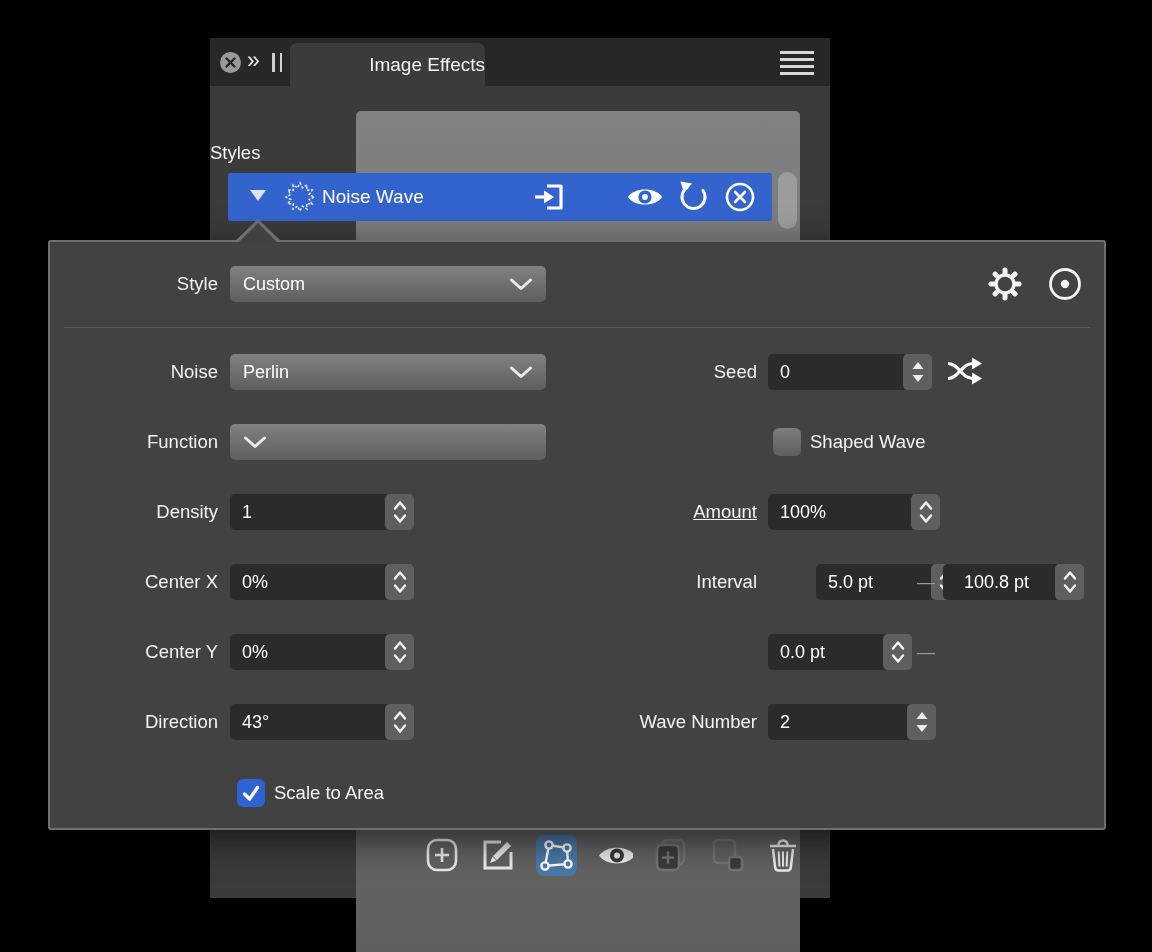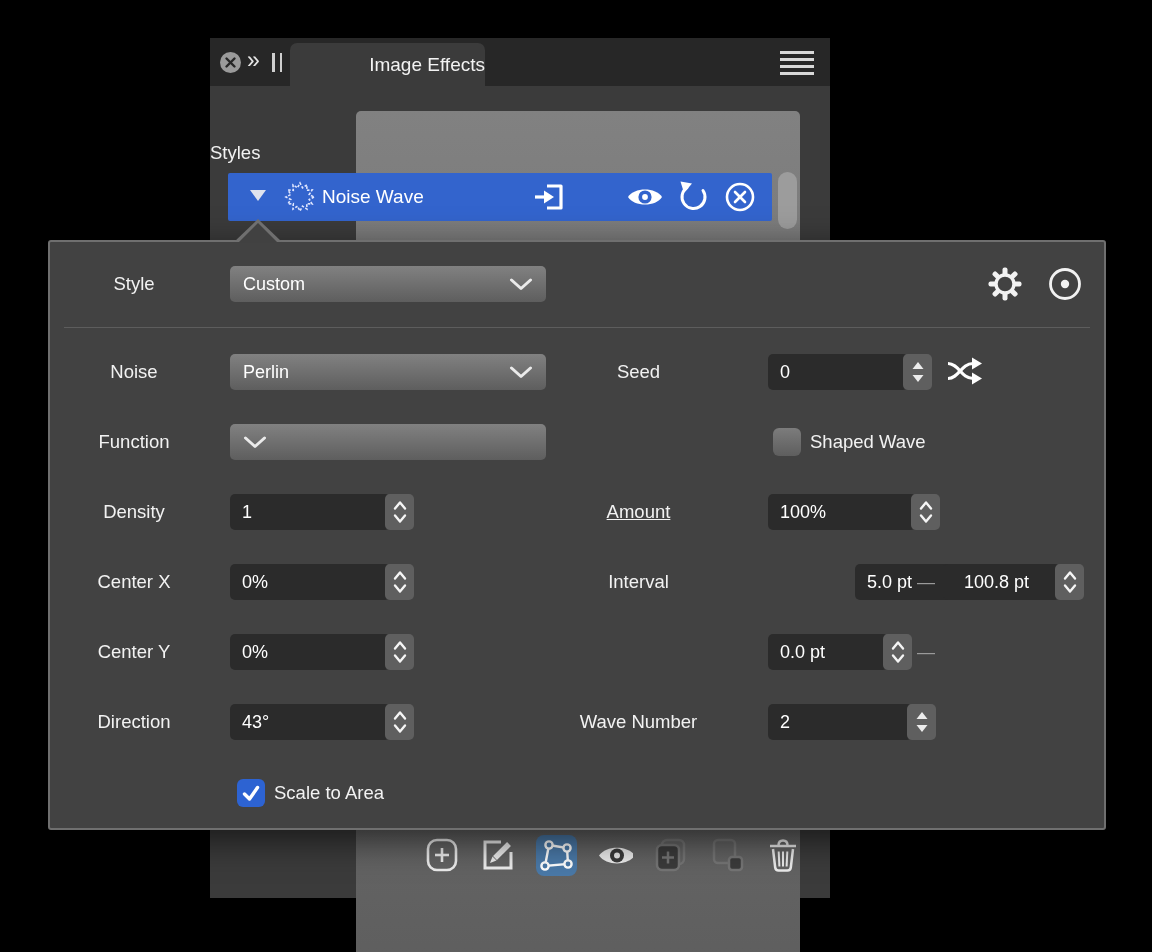--- a/index.html
+++ b/index.html
@@ -46,21 +46,21 @@
 
   
   .popover { position:absolute; left:48px; top:240px; width:1058px; height:590px;
     background:#424242; border:2px solid #6f6f6f; border-radius:3px; z-index:5;
     box-shadow:0 10px 36px rgba(0,0,0,.6); }
   .notch-b { position:absolute; top:-23px; left:184px; width:0; height:0;
     border-left:24px solid transparent; border-right:24px solid transparent; border-bottom:23px solid #6f6f6f; }
   .notch-f { position:absolute; top:-19px; left:188px; width:0; height:0;
     border-left:20px solid transparent; border-right:20px solid transparent; border-bottom:20px solid #414141; }
 
-  .lab { position:absolute; color:#f2f2f2; font-size:18.5px; line-height:36px; text-align:center; white-space:nowrap; }
+  .lab { position:absolute; color:#f2f2f2; font-size:18.5px; line-height:36px; text-align:right; white-space:nowrap; }
   .lab-l { left:0; width:168px; }
   .lab-r { left:470px; width:237px; }
 
   .dd-36 { position:absolute; left:180px; width:316px; height:36px; }
   .divider { position:absolute; left:14px; top:85px; width:1026px; height:1px; background:#5d5d5d; }
 
   .spin { position:absolute; height:36px; display:flex; }
   .spin input { background:#2b2b2b; border:none; outline:none; color:#fff; font-size:18px;
     padding:0 4px 0 12px; border-radius:5px; height:36px; }
   .spin-btn { width:29px; height:36px; margin-left:-5px; background:#5f5f5f; border-radius:5px;
@@ -295,21 +295,21 @@
   <div class="spin" style="left:180px; top:322px;">
     <input style="width: 160px;" value="0%">
     <div class="spin-btn">
       <svg width="16" height="28">
         <polyline points="3,10.5 8,4.5 13,10.5" fill="none" stroke="#f5f5f5" stroke-width="2.4" stroke-linecap="round" stroke-linejoin="round"></polyline>
         <polyline points="3,17.5 8,23.5 13,17.5" fill="none" stroke="#f5f5f5" stroke-width="2.4" stroke-linecap="round" stroke-linejoin="round"></polyline>
       </svg>
     </div>
   </div>
   <div class="lab lab-r" style="top:322px;">Interval</div>
-  <div class="spin" style="left:757px; top:322px;padding-left:48px;">
+  <div class="spin" style="left:718px; top:322px;padding-left:48px;">
     <input style="width: 120px;" value="5.0 pt">
     <div class="spin-btn">
       <svg width="16" height="28">
         <polyline points="3,10.5 8,4.5 13,10.5" fill="none" stroke="#f5f5f5" stroke-width="2.4" stroke-linecap="round" stroke-linejoin="round"></polyline>
         <polyline points="3,17.5 8,23.5 13,17.5" fill="none" stroke="#f5f5f5" stroke-width="2.4" stroke-linecap="round" stroke-linejoin="round"></polyline>
       </svg>
     </div>
   </div>
   <div class="dash" style="left:862px; top:322px;">—</div>
   <div class="spin" style="left:893px; top:322px;">

